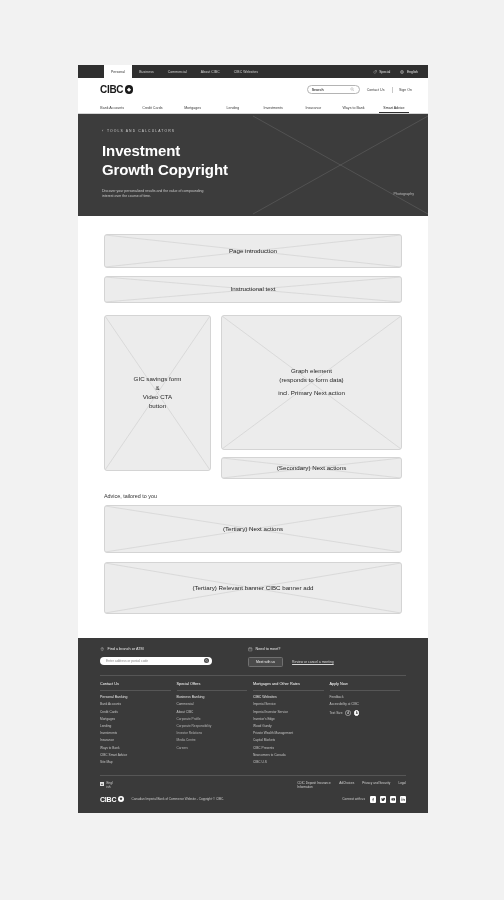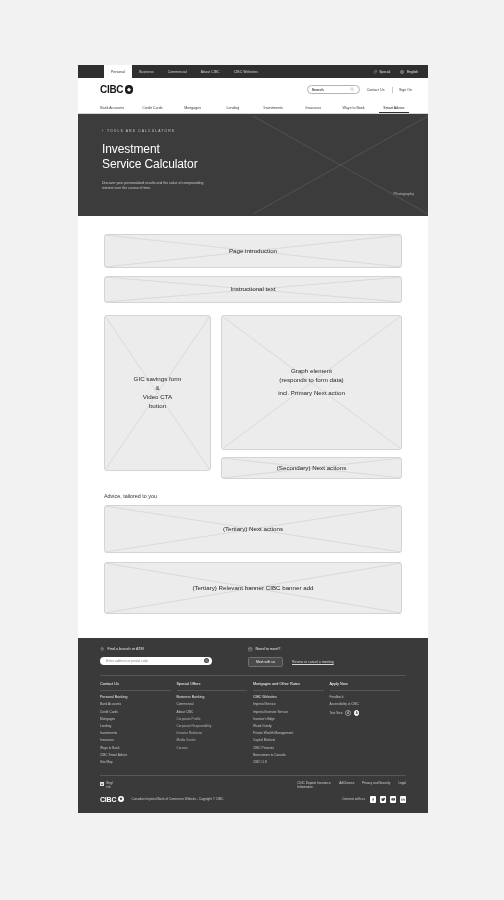--- a/index.html
+++ b/index.html
@@ -96,22 +96,22 @@
     display: flex;
   }
   .hero-copy { width: 50%; padding: 15px 0 0 24px; position: relative; z-index: 2; }
   .hero-eyebrow {
     font-size: 3.4px; color: #cfcfcf;
     letter-spacing: 1.1px; display: flex; align-items: center; gap: 2.5px;
     margin-bottom: 9px;
   }
   .hero-eyebrow .chev { font-size: 4px; line-height: 1; }
   .hero-title {
-    font-size: 12px; color: #fff; line-height: 1.25;
-    font-weight: normal; letter-spacing: -0.1px;
+    font-size: 15px; color: #fff; line-height: 1.25;
+    font-weight: bold; letter-spacing: -0.1px;
   }
   .hero-desc {
     margin-top: 9px; font-size: 3.5px; color: #c9c9c9;
     line-height: 1.55; max-width: 106px;
   }
   .hero-photo {
     position: absolute; right: 0; top: 0;
     width: 175px; height: 100%;
   }
   .hero-photo svg { width: 100%; height: 100%; display: block; }
@@ -323,21 +323,21 @@
   </div>
 
   <div class="hero">
     <div class="hero-copy">
       <div class="hero-eyebrow">
         <span class="chev">‹</span>
         <span>TOOLS AND CALCULATORS</span>
       </div>
       <h1 class="hero-title">
         <span>Investment</span><br>
-        <span>Service Calculator</span>
+        <span>Growth Copyright</span>
       </h1>
       <p class="hero-desc">Discover your personalized results and the value of compounding interest over the course of time.</p>
     </div>
     <div class="hero-photo">
       <svg viewBox="0 0 175 102" preserveAspectRatio="none">
         <line x1="0" y1="2" x2="175" y2="100" stroke="#5c5c5c" stroke-width="0.7"></line>
         <line x1="0" y1="100" x2="175" y2="2" stroke="#5c5c5c" stroke-width="0.7"></line>
       </svg>
       <div class="hero-photo-label">Photography</div>
     </div>

